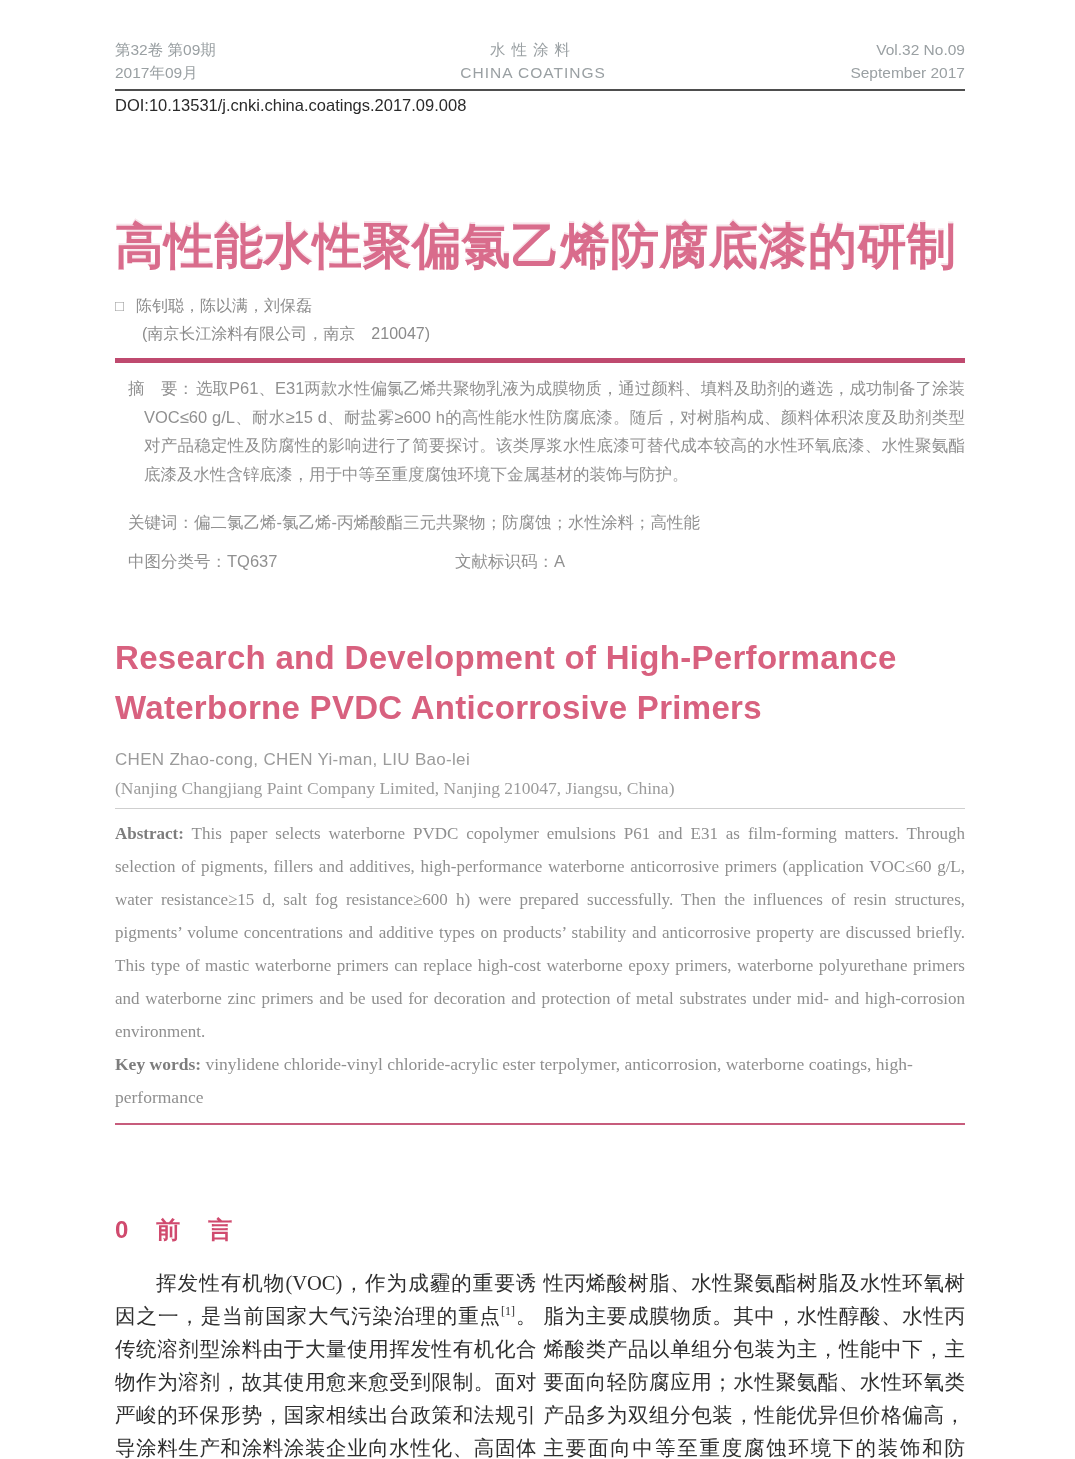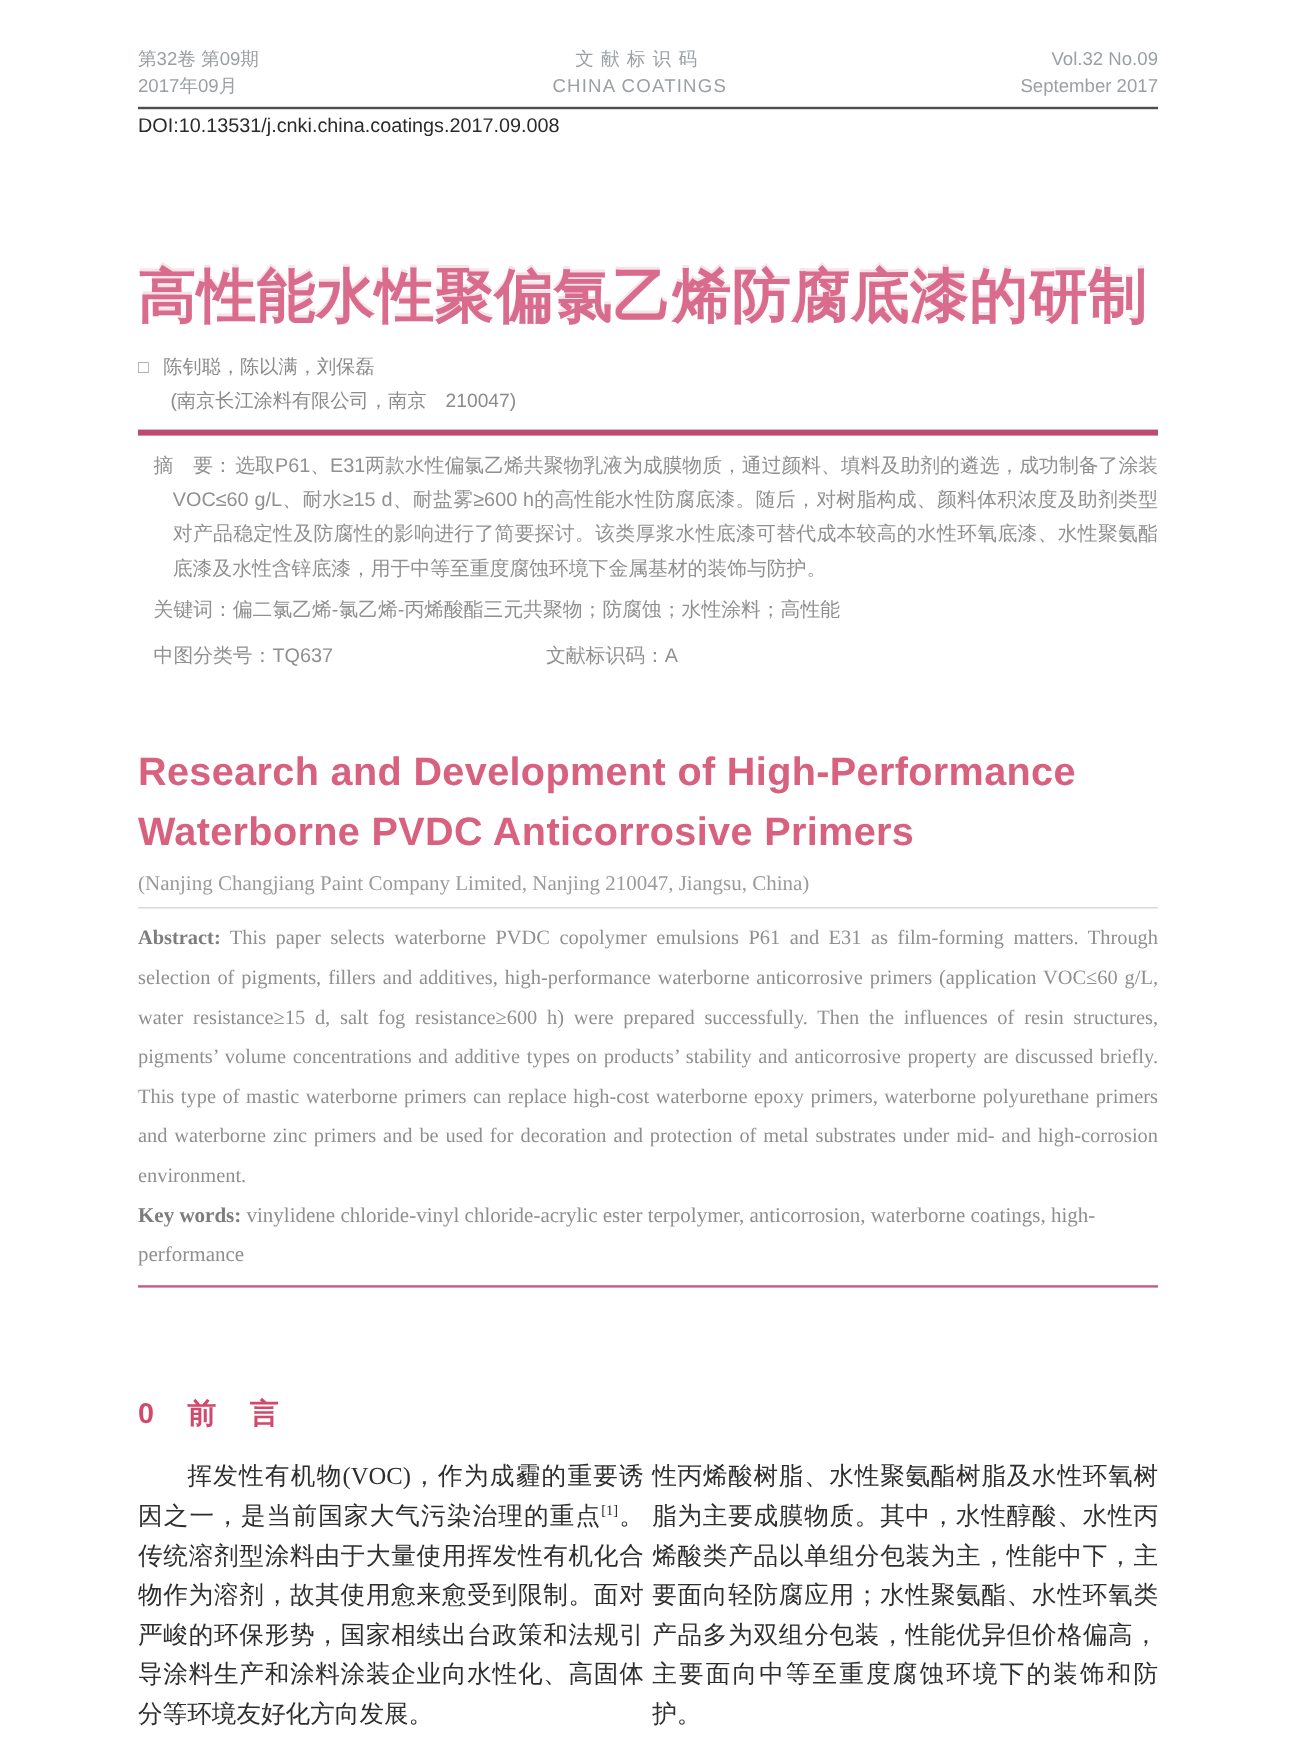--- a/index.html
+++ b/index.html
@@ -35,21 +35,21 @@
 
   .bar-thick { height:5px; background:#bf4a6f; margin-top:13px; }
 
   
   .meta-zh { margin-left:13px; margin-top:11px; color:#909090; }
   .abstract-zh {
     font-size:16.5px; line-height:28.5px; text-align:justify;
     padding-left:16px; text-indent:-16px;
   }
   .abstract-zh .lbl { margin-right:2px; }
-  .keywords-zh { margin-top:9px; font-size:16.5px; }
+  .keywords-zh { margin-top:24px; font-size:16.5px; }
   .class-row { display:flex; margin-top:17px; font-size:16.5px; }
   .class-row .c1 { width:327px; }
   .class-row .c2 { width:225px; }
   .class-row .c3 { flex:1; }
 
   
   .title-en { margin-top:60px; font-size:33px; font-weight:bold; color:#d8617f;
     line-height:50px; letter-spacing:0.3px; }
   .authors-en { margin-top:17px; font-size:17px; color:#9b9b9b; letter-spacing:0.3px; }
   .affil-en { margin-top:8px; font-family:"Liberation Serif", serif; 
@@ -78,21 +78,21 @@
 <body>
 
 <div class="page">
 
   <div class="jheader">
     <div class="hcol hl">
       <div>第32卷 第09期</div>
       <div>2017年09月</div>
     </div>
     <div class="hcol hc">
-      <div class="zh">文献标识码</div>
+      <div class="zh">水性涂料</div>
       <div>CHINA COATINGS</div>
     </div>
     <div class="hcol hr">
       <div>Vol.32 No.09</div>
       <div>September 2017</div>
     </div>
   </div>
   <hr class="header-rule">
   <div class="doi">DOI:10.13531/j.cnki.china.coatings.2017.09.008</div>
 
@@ -110,20 +110,21 @@
     <div class="class-row">
       <span class="c1">中图分类号：TQ637</span>
       <span class="c2">文献标识码：A</span>
     </div>
   </div>
 
   <h2 class="title-en">
     <div>Research and Development of High-Performance</div>
     <div>Waterborne PVDC Anticorrosive Primers</div>
   </h2>
+  <div class="authors-en">CHEN Zhao-cong, CHEN Yi-man, LIU Bao-lei</div>
   <div class="affil-en">(Nanjing Changjiang Paint Company Limited, Nanjing 210047, Jiangsu, China)</div>
   <hr class="affil-rule">
   <p class="abstract-en"><b>Abstract:</b><span> This paper selects waterborne PVDC copolymer emulsions P61 and E31 as film-forming matters. Through selection of pigments, fillers and additives, high-performance waterborne anticorrosive primers (application VOC≤60 g/L, water resistance≥15 d, salt fog resistance≥600 h) were prepared successfully. Then the influences of resin structures, pigments’ volume concentrations and additive types on products’ stability and anticorrosive property are discussed briefly. This type of mastic waterborne primers can replace high-cost waterborne epoxy primers, waterborne polyurethane primers and waterborne zinc primers and be used for decoration and protection of metal substrates under mid- and high-corrosion environment.</span></p>
   <p class="keywords-en"><b>Key words:</b><span> vinylidene chloride-vinyl chloride-acrylic ester terpolymer, anticorrosion, waterborne coatings, high-performance</span></p>
   <hr class="bar-thin">
 
   <h3 class="section-h">0　前　言</h3>
   <div class="columns">
     <div class="col">
       <p class="ind"><span>挥发性有机物(VOC)，作为成霾的重要诱因之一，是当前国家大气污染治理的重点</span><sup>[1]</sup><span>。传统溶剂型涂料由于大量使用挥发性有机化合物作为溶剂，故其使用愈来愈受到限制。面对严峻的环保形势，国家相续出台政策和法规引导涂料生产和涂料涂装企业向水性化、高固体分等环境友好化方向发展。</span></p>

